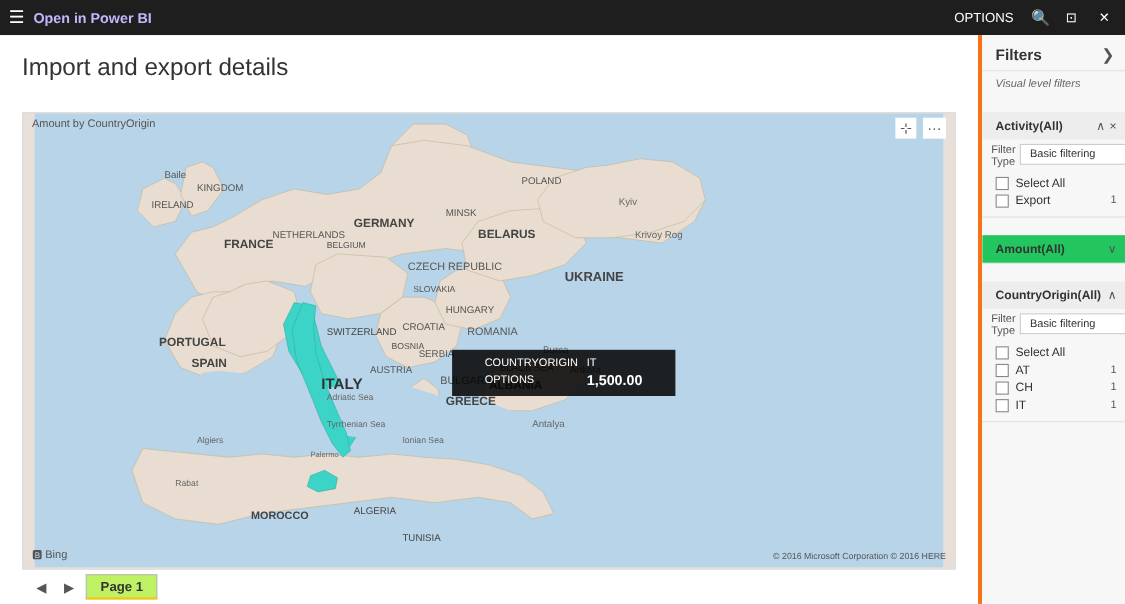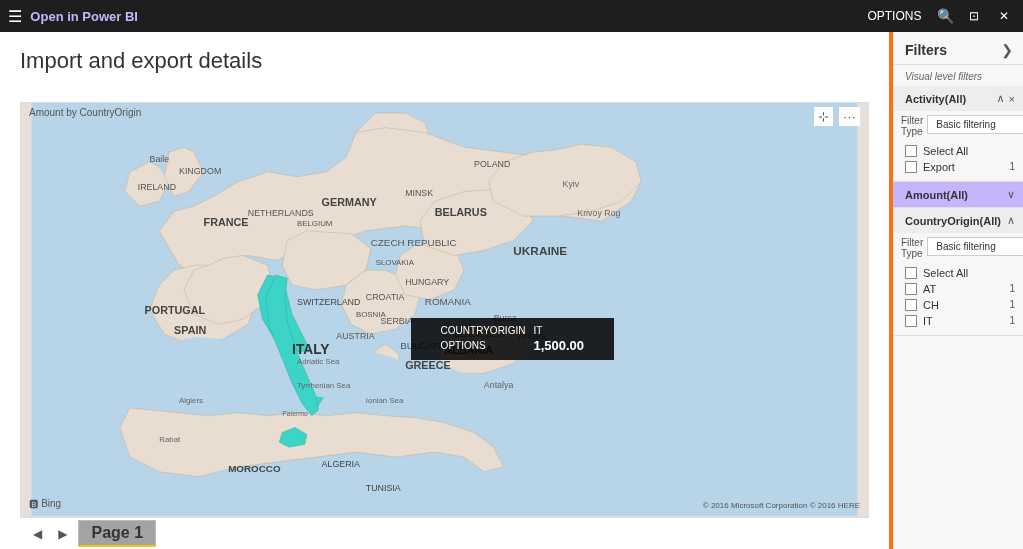--- a/index.html
+++ b/index.html
@@ -151,24 +151,24 @@
       background: white;
       gap: 6px;
     }
     .page-nav-arrow {
       font-size: 12px;
       color: #555;
       cursor: pointer;
       padding: 2px 5px;
     }
     .page-tab {
-      background: #a3a3a3;
+      background: #bef264;
       border: 1px solid #bbb;
       padding: 3px 12px;
-      font-size: 16px;
+      font-size: 12px;
       color: #333;
       cursor: pointer;
     }
     .page-tab.active {
       border-bottom: 2px solid #f5c518;
       font-weight: 600;
     }
 
     
     .filters-panel {
@@ -203,20 +203,21 @@
     .filters-section-label {
       padding: 6px 12px 4px;
       font-size: 10px;
       color: #666;
       font-style: italic;
     }
 
     .filter-group {
       border-bottom: 1px solid #e0e0e0;
       padding: 0;
+      margin-top: 16px;
     }
 
     .filter-group-header {
       display: flex;
       align-items: center;
       justify-content: space-between;
       padding: 6px 8px 6px 12px;
       background: #ededed;
       cursor: pointer;
     }
@@ -277,21 +278,21 @@
       color: #333;
       font-size: 11px;
     }
     .filter-item-count {
       color: #555;
       font-size: 10px;
     }
 
     
     .filter-group-collapsed .filter-group-header {
-      background: #c4b5fd;
+      background: #22c55e;
     }
   </style>
 </head>
 <body>
 
 <div class="titlebar">
   <span class="titlebar-hamburger">☰</span>
   <span class="titlebar-title">Open in Power BI</span>
   <span class="titlebar-options">OPTIONS</span>
   <span class="titlebar-search">🔍</span>

